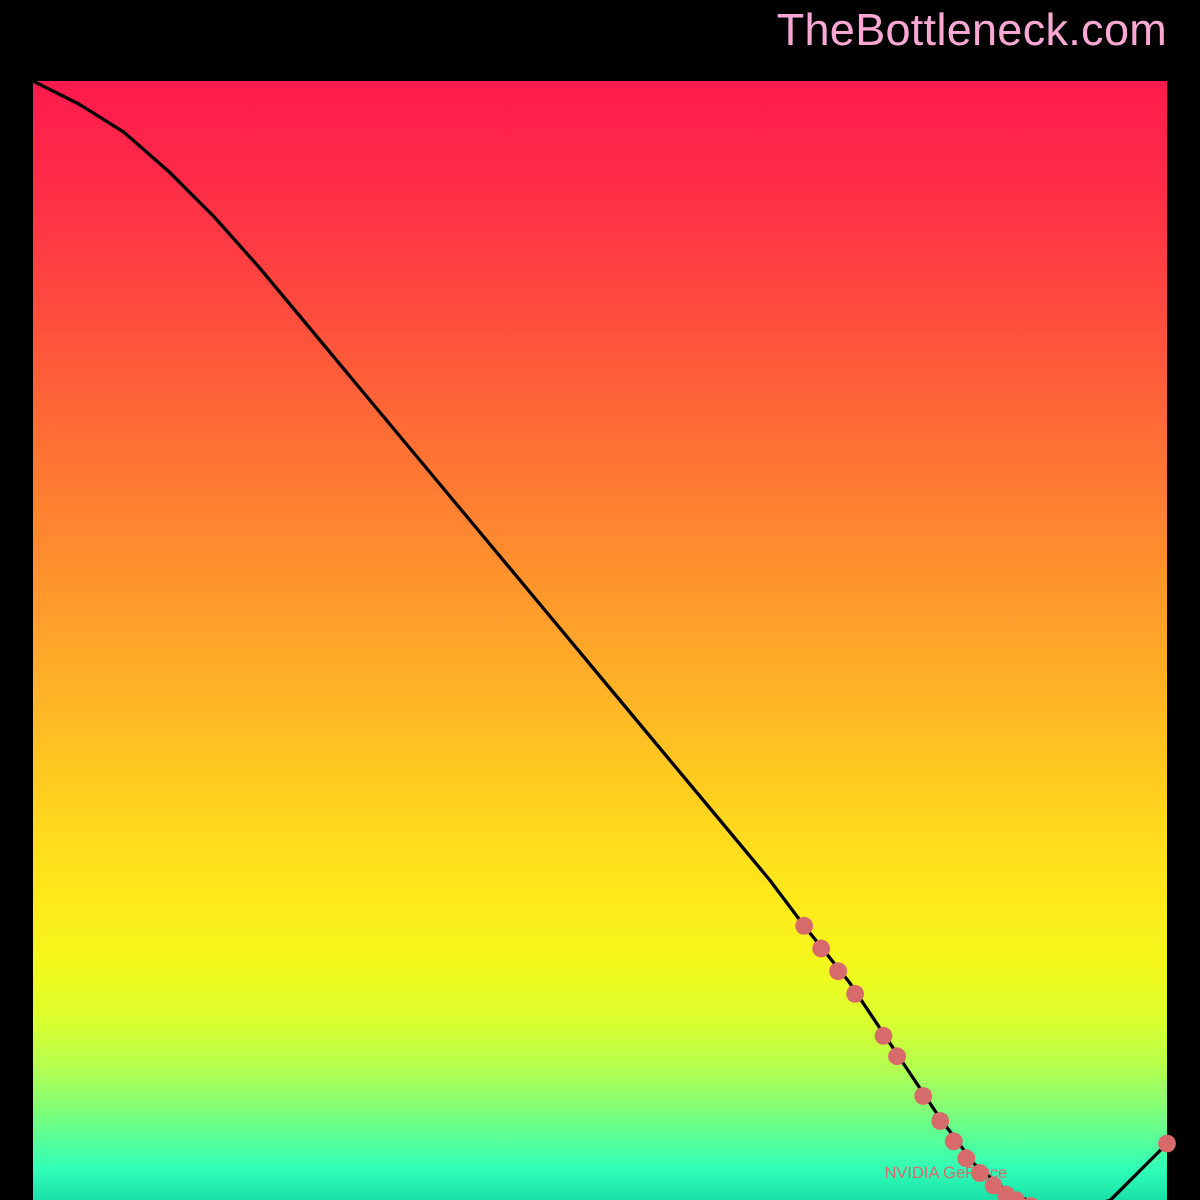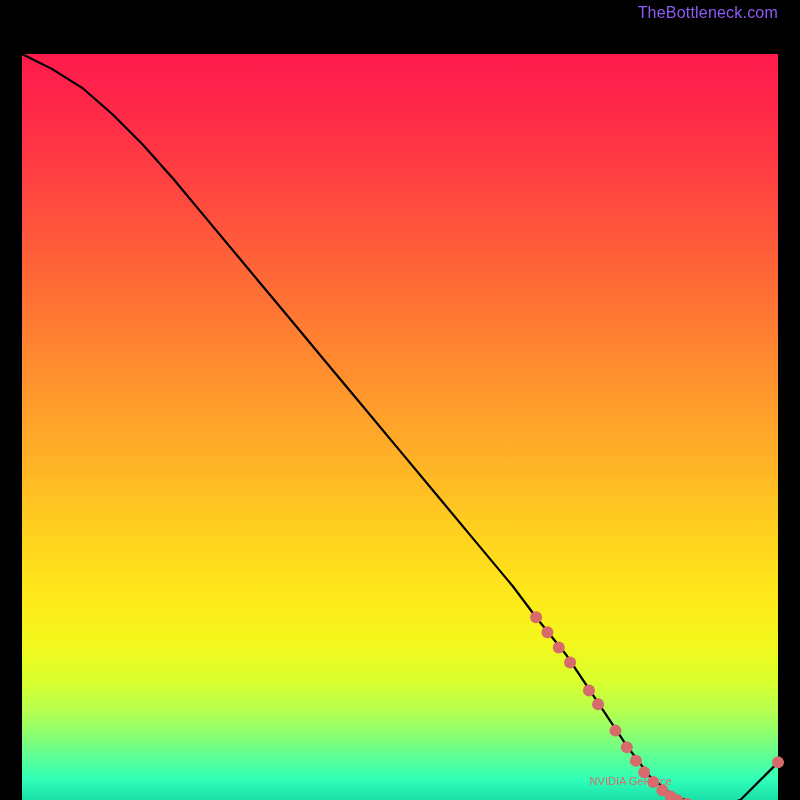--- a/index.html
+++ b/index.html
@@ -7,22 +7,22 @@
     width: 800px;
     height: 800px;
     background: #000;
     position: relative;
     font-family: Arial, sans-serif;
   }
   .watermark {
     position: absolute;
     top: 4px;
     right: 22px;
-    color: #8b5cf6;
-    font-size: 16px;
+    color: #f9a8d4;
+    font-size: 30px;
     font-weight: normal;
     z-index: 10;
     letter-spacing: 0.2px;
   }
   .plot-area {
     position: absolute;
     left: 22px;
     top: 22px;
     width: 756px;
     height: 756px;

